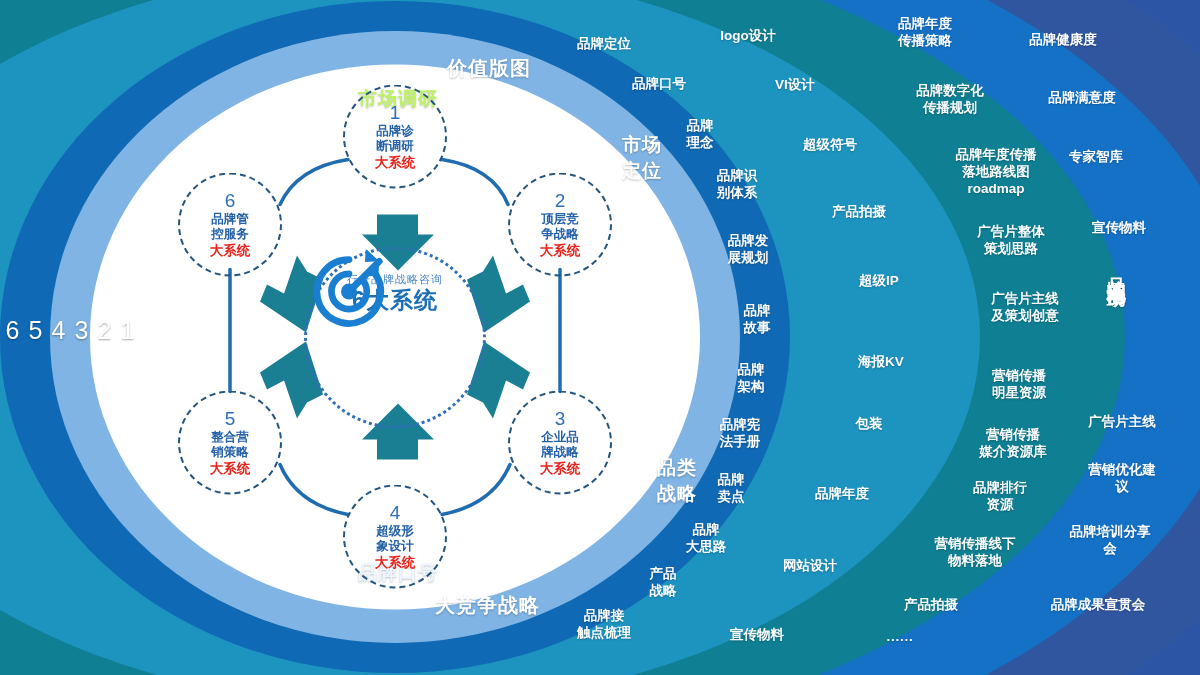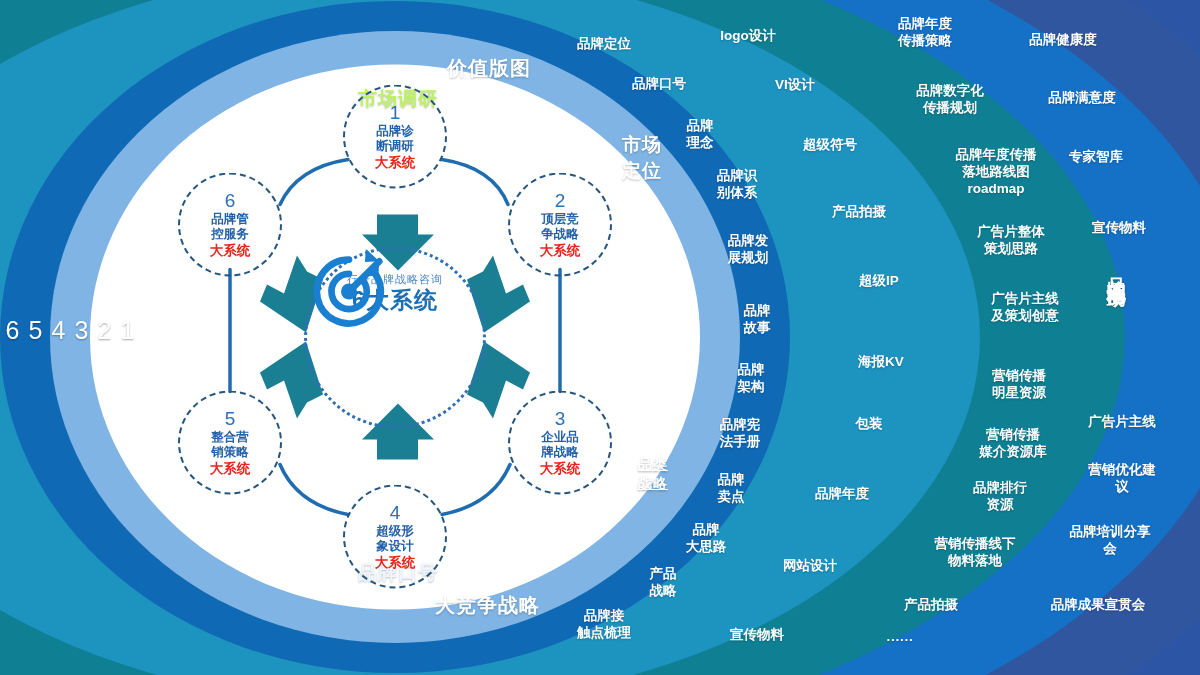--- a/index.html
+++ b/index.html
@@ -41,21 +41,21 @@
   
   .ring-title{
     position:absolute;color:#ffffff;z-index:30;
     text-align:center;font-weight:bold;
     text-shadow:0 1px 2px rgba(0,0,0,.25);
     letter-spacing:1px;white-space:pre-line;
   }
   .t-valuemap{left:447px;top:55px;font-size:20px;}
   .t-market-research{left:358px;top:86px;font-size:19px;color:#bef264;}
   .t-market-position{left:606px;top:132px;font-size:19px;line-height:1.35;margin-left:16px;}
-  .t-category{left:638px;top:455px;font-size:14px;line-height:1.35;text-decoration:underline;}
+  .t-category{left:657px;top:455px;font-size:19px;line-height:1.35;}
   .t-brand-diag{left:358px;top:560px;font-size:19px;color:#eef6ff;}
   .t-big-comp{left:435px;top:592px;font-size:20px;}
   .t-landing{left:1106px;top:262px;font-size:19px;line-height:1.12;
              writing-mode:vertical-rl;text-orientation:upright;letter-spacing:2px;}
 
   
   .lab{
     position:absolute;color:#ffffff;z-index:28;
     text-align:center;font-size:13.5px;line-height:1.25;
     white-space:pre-line;

